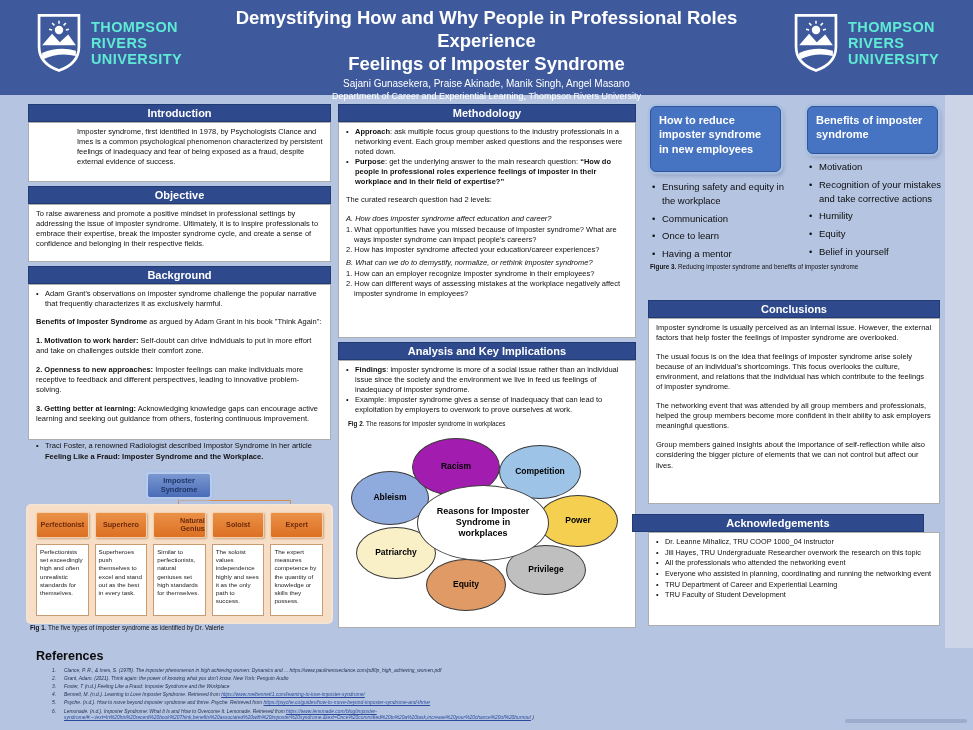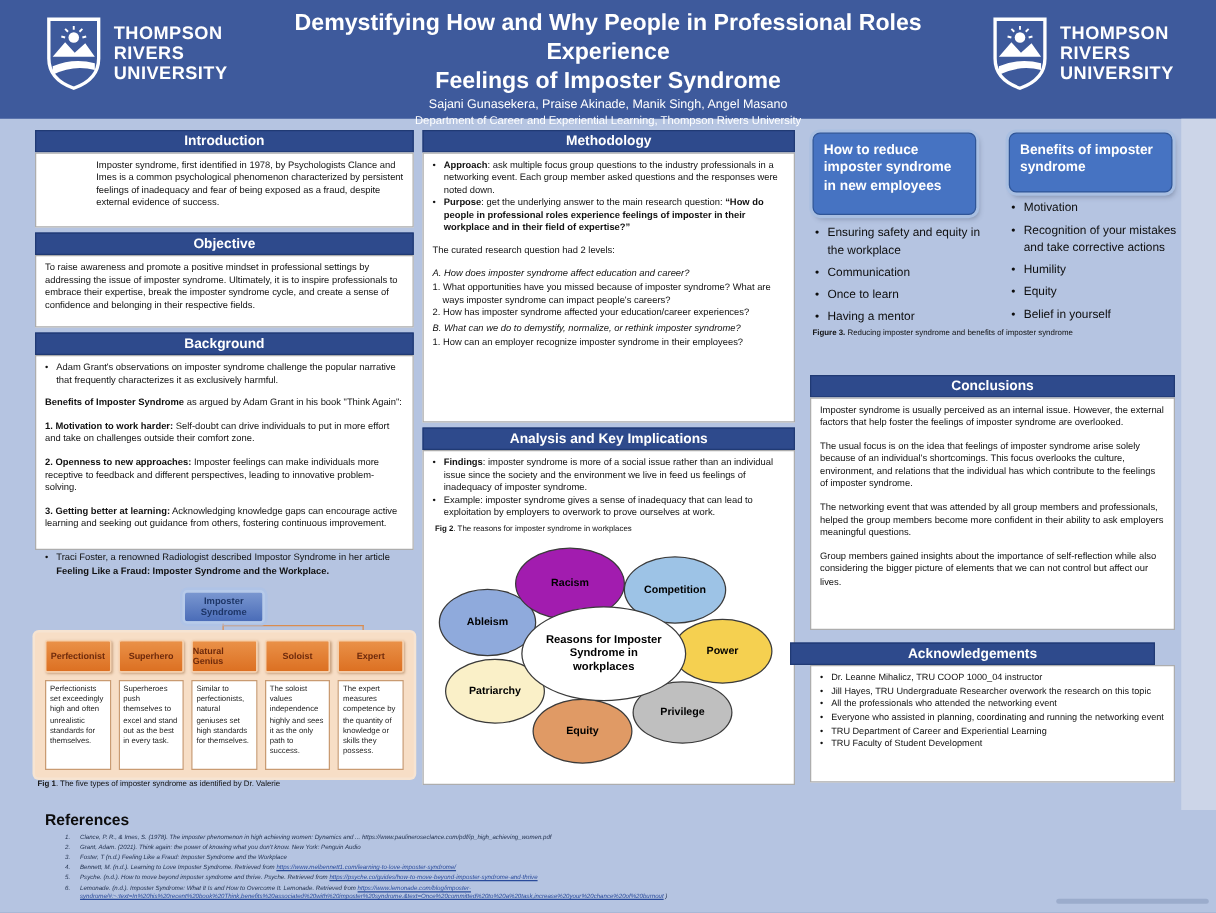--- a/index.html
+++ b/index.html
@@ -1,20 +1,20 @@
 <!DOCTYPE html>
 <html><head>
 <meta charset="utf-8">
 <style>
   html,body {margin:0; padding:0; background:#9FB0CE;}
   .poster {position:relative; width:973px; height:730px; background:#B5C4E1; overflow:hidden;
            font-family:"Liberation Sans", sans-serif; color:#1a1a1a;}
   
   .header {position:absolute; left:0; top:0; width:973px; height:95px; background:#3E5A9C;}
-  .logo {position:absolute; top:13px; display:flex; gap:9px; align-items:center; color:#ffffff;}
+  .logo {position:absolute; top:13px; display:flex; gap:9px; align-items:center; color:#5eead4;}
   .logo-left {left:36px;} .logo-right {left:793px;}
   .logo-text {font-size:14.5px; font-weight:bold; line-height:16px; letter-spacing:.4px;}
   .title-block {position:absolute; left:185px; right:185px; top:6px; text-align:center; color:#fff;}
   .title-line {font-size:18.5px; font-weight:bold; line-height:23px;}
   .authors {font-size:10px; margin-top:3px;}
   .dept {font-size:9px; margin-top:2px;}
   
   .sec-h {position:absolute; height:18px; background:#2E4A8C; border:1px solid #203A74; color:#fff;
           font-weight:bold; font-size:11px; text-align:center; line-height:17px; box-sizing:border-box;}
   .sec-box {position:absolute; background:#fff; border:1px solid #ADADAD; box-sizing:border-box;
@@ -34,21 +34,21 @@
                  display:flex; align-items:center; justify-content:center; text-align:center;
                  box-shadow:0 0 0 2px rgba(170,195,235,.55); z-index:3;}
   .conn {position:absolute; background:#D98C4F; z-index:1;}
   .fig1-band {position:absolute; left:0; top:54px; width:303px; height:116px; background:#F7DEC6;
               border-radius:3px; box-shadow:0 0 0 2px #F6E4D2; display:flex; gap:6px; padding:6px 8px;
               box-sizing:border-box; z-index:2;}
   .type-col {flex:1; display:flex; flex-direction:column;}
   .type-label {height:26px; border-radius:2px; background:linear-gradient(#EA9148,#DC7022);
                border:1px solid #F6D0AC; box-shadow:1px 1px 2px rgba(120,60,10,.35); color:#6E2A0C;
                font-weight:bold; font-size:7.2px; line-height:1.1; display:flex; align-items:center;
-               justify-content:center; text-align:left; box-sizing:border-box;}
+               justify-content:center; text-align:right; box-sizing:border-box;}
   .type-card {margin-top:6px; flex:1; background:#fff; border:1px solid #C99B72; font-size:6.2px;
               line-height:1.32; padding:3px; box-sizing:border-box; color:#222;}
   .fig-caption {font-size:6.3px; color:#111;}
   .fig1-caption {position:absolute; left:2px; top:172px; width:300px;}
   
   .fig2-caption {margin-top:5px; margin-left:2px;}
   .venn {position:relative; height:192px; margin-top:2px;}
   .venn-ell {position:absolute; border:1px solid #3a3a3a; border-radius:50%; display:flex;
              align-items:center; justify-content:center; text-align:center; font-weight:bold;
              font-size:8.5px; color:#000; box-sizing:border-box;}
@@ -206,20 +206,21 @@
         <span class="bl">•</span>
         <span class="bt"><b>Purpose</b>: get the underlying answer to the main research question: <b>“How do people in professional roles experience feelings of imposter in their workplace and in their field of expertise?”</b></span>
       </div>
       <div class="line gap"></div>
       <div class="line para"><span class="bt">The curated research question had 2 levels:</span></div>
       <div class="line italic"><span class="bt">A. How does imposter syndrome affect education and career?</span></div>
       <div class="line num"><span class="bt">1. What opportunities have you missed because of imposter syndrome? What are ways imposter syndrome can impact people's careers?</span></div>
       <div class="line num"><span class="bt">2. How has imposter syndrome affected your education/career experiences?</span></div>
       <div class="line italic"><span class="bt">B. What can we do to demystify, normalize, or rethink imposter syndrome?</span></div>
       <div class="line num"><span class="bt">1. How can an employer recognize imposter syndrome in their employees?</span></div>
+      <div class="line num"><span class="bt">2. How can different ways of assessing mistakes at the workplace negatively affect imposter syndrome in employees?</span></div>
     </div>
 
   <div class="sec-h" style="left:338px; top:342px; width:298px;">Analysis and Key Implications</div>
   <div class="sec-box" style="left:338px; top:360px; width:298px; height:268px;">
     <div>
         <div class="line bullet">
           <span class="bl">•</span>
           <span class="bt"><b>Findings</b>: imposter syndrome is more of a social issue rather than an individual issue since the society and the environment we live in feed us feelings of inadequacy of imposter syndrome.</span>
         </div>
         <div class="line bullet">

